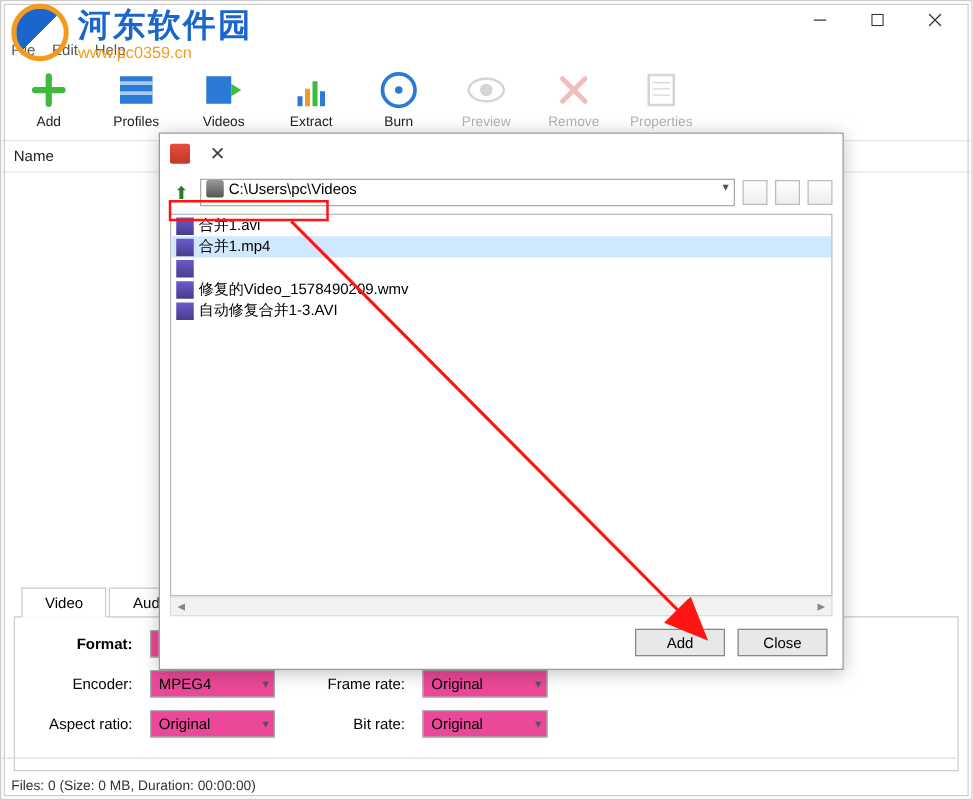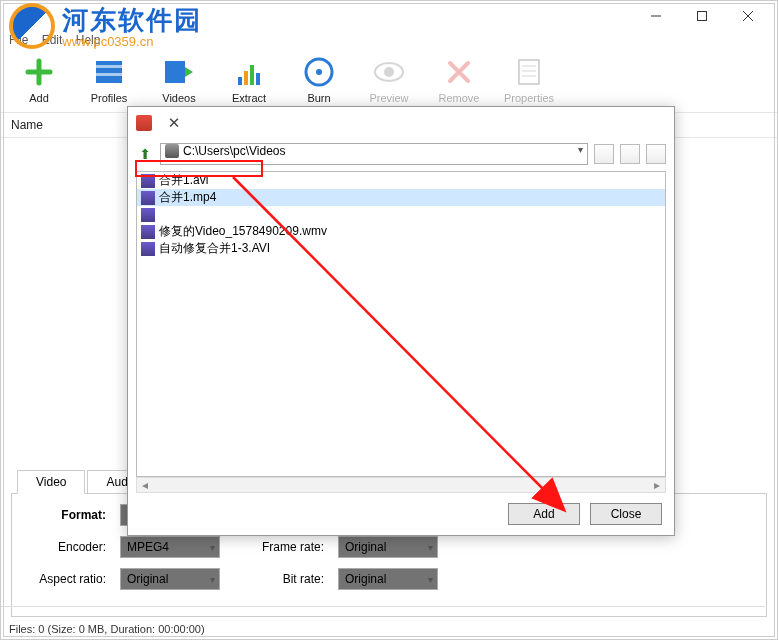--- a/index.html
+++ b/index.html
@@ -34,21 +34,21 @@
 
 
 .bottom-panel { position:absolute; left:0; right:0; bottom:22px; padding:0 10px; }
 .tabs { display:flex; gap:2px; margin-left:6px; }
 .tab { padding:4px 18px; border:1px solid #ccc; background:#fff; font-size:12px; position:relative; bottom:-1px; }
 .tab.active { border-bottom-color:#fff; }
 .props { border:1px solid #ccc; padding:10px 14px 16px; }
 .prow { display:flex; align-items:center; gap:14px; margin-bottom:10px; }
 .plabel { width:80px; text-align:right; }
 .plabel.b { font-weight:bold; }
-.pselect { height:22px; border:1px solid #aaa; background:#737373; padding:0 18px 0 6px; min-width:100px; position:relative; display:inline-flex; align-items:center; }
+.pselect { height:22px; border:1px solid #aaa; background:#ec4899; padding:0 18px 0 6px; min-width:100px; position:relative; display:inline-flex; align-items:center; }
 .pselect::after { content:"▾"; position:absolute; right:4px; color:#555; font-size:10px; }
 
 
 .statusbar { position:absolute; left:0; right:12px; bottom:0; height:20px; border-top:1px solid #ddd; padding:16px 8px; font-size:11px; color:#333; }
 
 
 .dialog { position:absolute; left:126px; top:105px; width:548px; height:430px; background:#fff; border:1px solid #999; box-shadow:0 2px 14px rgba(0,0,0,0.25); z-index:20; display:flex; flex-direction:column; }
 .dlg-titlebar { height:32px; display:flex; align-items:center; padding:0 8px; }
 .dlg-icon { width:16px; height:16px; margin-right:6px; background:linear-gradient(#e74c3c,#c0392b); border-radius:2px; }
 .dlg-title { flex:1; font-size:12px; color:#222; }

